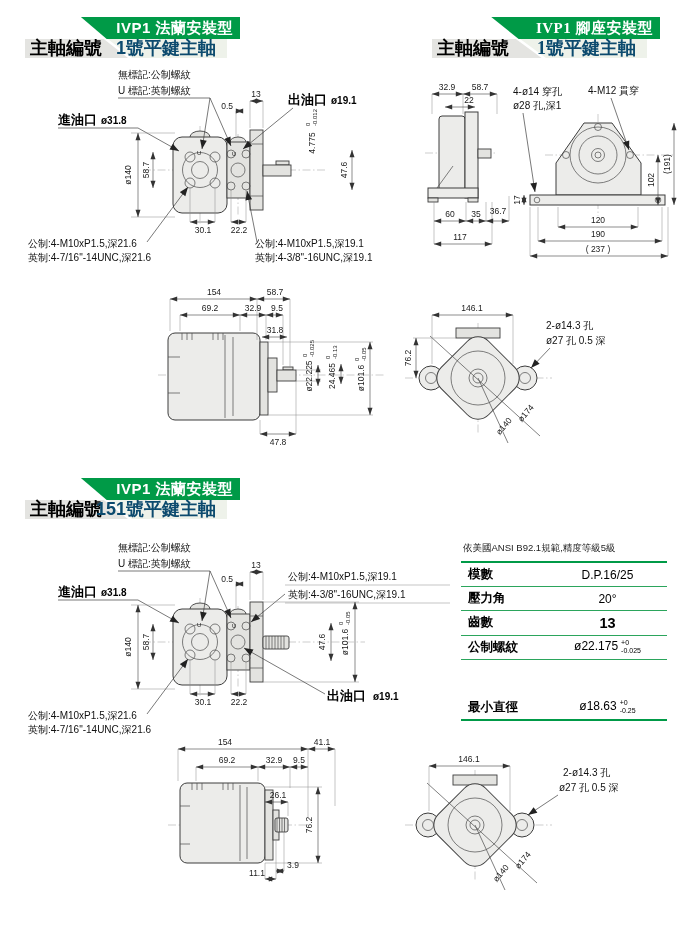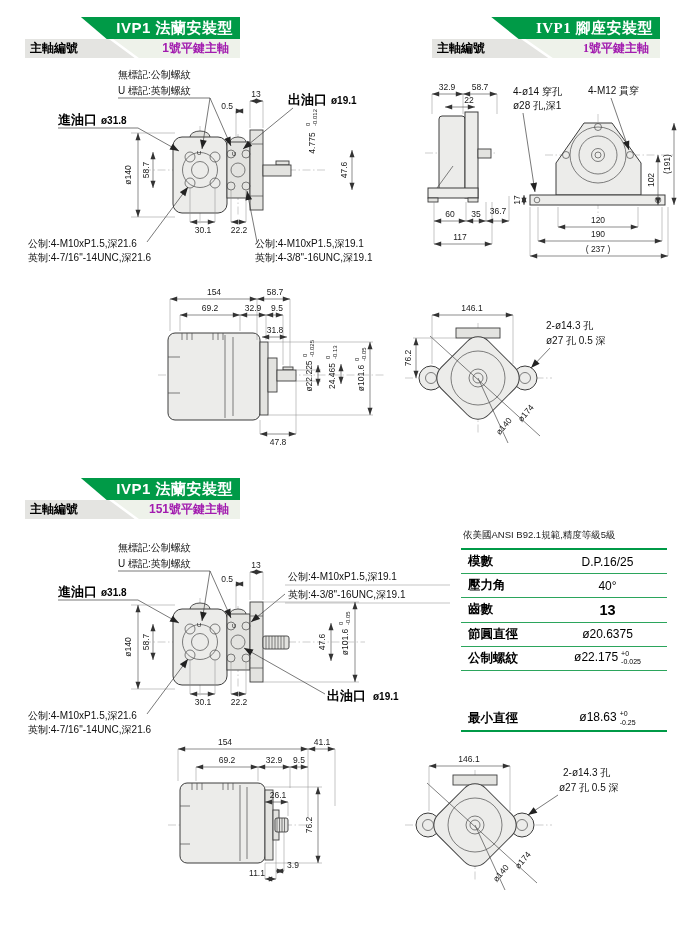--- a/index.html
+++ b/index.html
@@ -5,30 +5,30 @@
   :root{ --green:#009a47; }
   html,body{margin:0;padding:0;}
   body{width:700px;height:936px;background:#fff;position:relative;
        font-family:"Liberation Sans",sans-serif;overflow:hidden;}
   
   .hdr{position:absolute;height:55px;}
   .hdr-top{position:absolute;top:0;left:0;right:0;height:22px;background:var(--green);
     clip-path:polygon(26% 0,100% 0,100% 100%,38% 100%);
     color:#fff;font-weight:bold;font-size:15px;line-height:22px;text-align:right;
     padding-right:7px;box-sizing:border-box;letter-spacing:.5px;}
-  .hdr-sub{position:absolute;top:22px;left:0;right:0;height:19px;font-size:12px;
+  .hdr-sub{position:absolute;top:22px;left:0;right:13px;height:19px;font-size:18px;
     font-weight:bold;line-height:19px;}
   .hdr-sub .bgL{position:absolute;inset:0;background:#e4e4e1;
     clip-path:polygon(0 0,39% 0,51% 100%,0 100%);}
   .hdr-sub .bgR{position:absolute;inset:0;background:#eef2ea;
     clip-path:polygon(41% 0,100% 0,100% 100%,53% 100%);}
   .hdr-sub .lab{position:absolute;left:5px;color:#000;}
-  .hdr-sub .val{position:absolute;right:11px;color:#a21caf;}
+  .hdr-sub .val{position:absolute;right:11px;color:#0c4a6e;}
   
-  .spec{position:absolute;left:461px;top:529px;width:206px;}
+  .spec{position:absolute;left:461px;top:542px;width:206px;}
   .spec-note{font-size:9.5px;color:#222;margin:0 0 6px 2px;}
   .spec-table{border-top:2.5px solid var(--green);border-bottom:2.5px solid var(--green);}
   .spec-row{display:flex;align-items:center;height:23.2px;border-bottom:1.6px solid #2ba55c;}
   .spec-row:last-child{border-bottom:none;margin-top:36px;}
   .spec-label{width:80px;padding-left:7px;font-size:12.5px;font-weight:bold;color:#000;}
   .spec-value{flex:1;text-align:center;font-size:12px;color:#000;}
   .spec-value.bignum{font-weight:bold;font-size:14.5px;}
   .tolstack{display:inline-block;vertical-align:middle;text-align:left;font-size:7px;
     line-height:1.15;margin-left:3px;}
   .tolstack i{display:block;font-style:normal;}
@@ -411,29 +411,25 @@
 
 <div class="spec">
   <div class="spec-note">依美國ANSI B92.1規範,精度等級5級</div>
   <div class="spec-table">
     <div class="spec-row">
       <div class="spec-label">模數</div>
       <div class="spec-value">D.P.16/25</div>
     </div>
     <div class="spec-row">
       <div class="spec-label">壓力角</div>
-      <div class="spec-value">40°</div>
+      <div class="spec-value">20°</div>
     </div>
     <div class="spec-row">
       <div class="spec-label">齒數</div>
       <div class="spec-value bignum">13</div>
-    </div>
-    <div class="spec-row">
-      <div class="spec-label">節圓直徑</div>
-      <div class="spec-value">ø20.6375</div>
     </div>
     <div class="spec-row">
       <div class="spec-label">公制螺紋</div>
       <div class="spec-value">
         <span>ø22.175</span><span class="tolstack"><i>+0</i><i>-0.025</i></span>
       </div>
     </div>
     <div class="spec-row">
       <div class="spec-label">最小直徑</div>
       <div class="spec-value">

